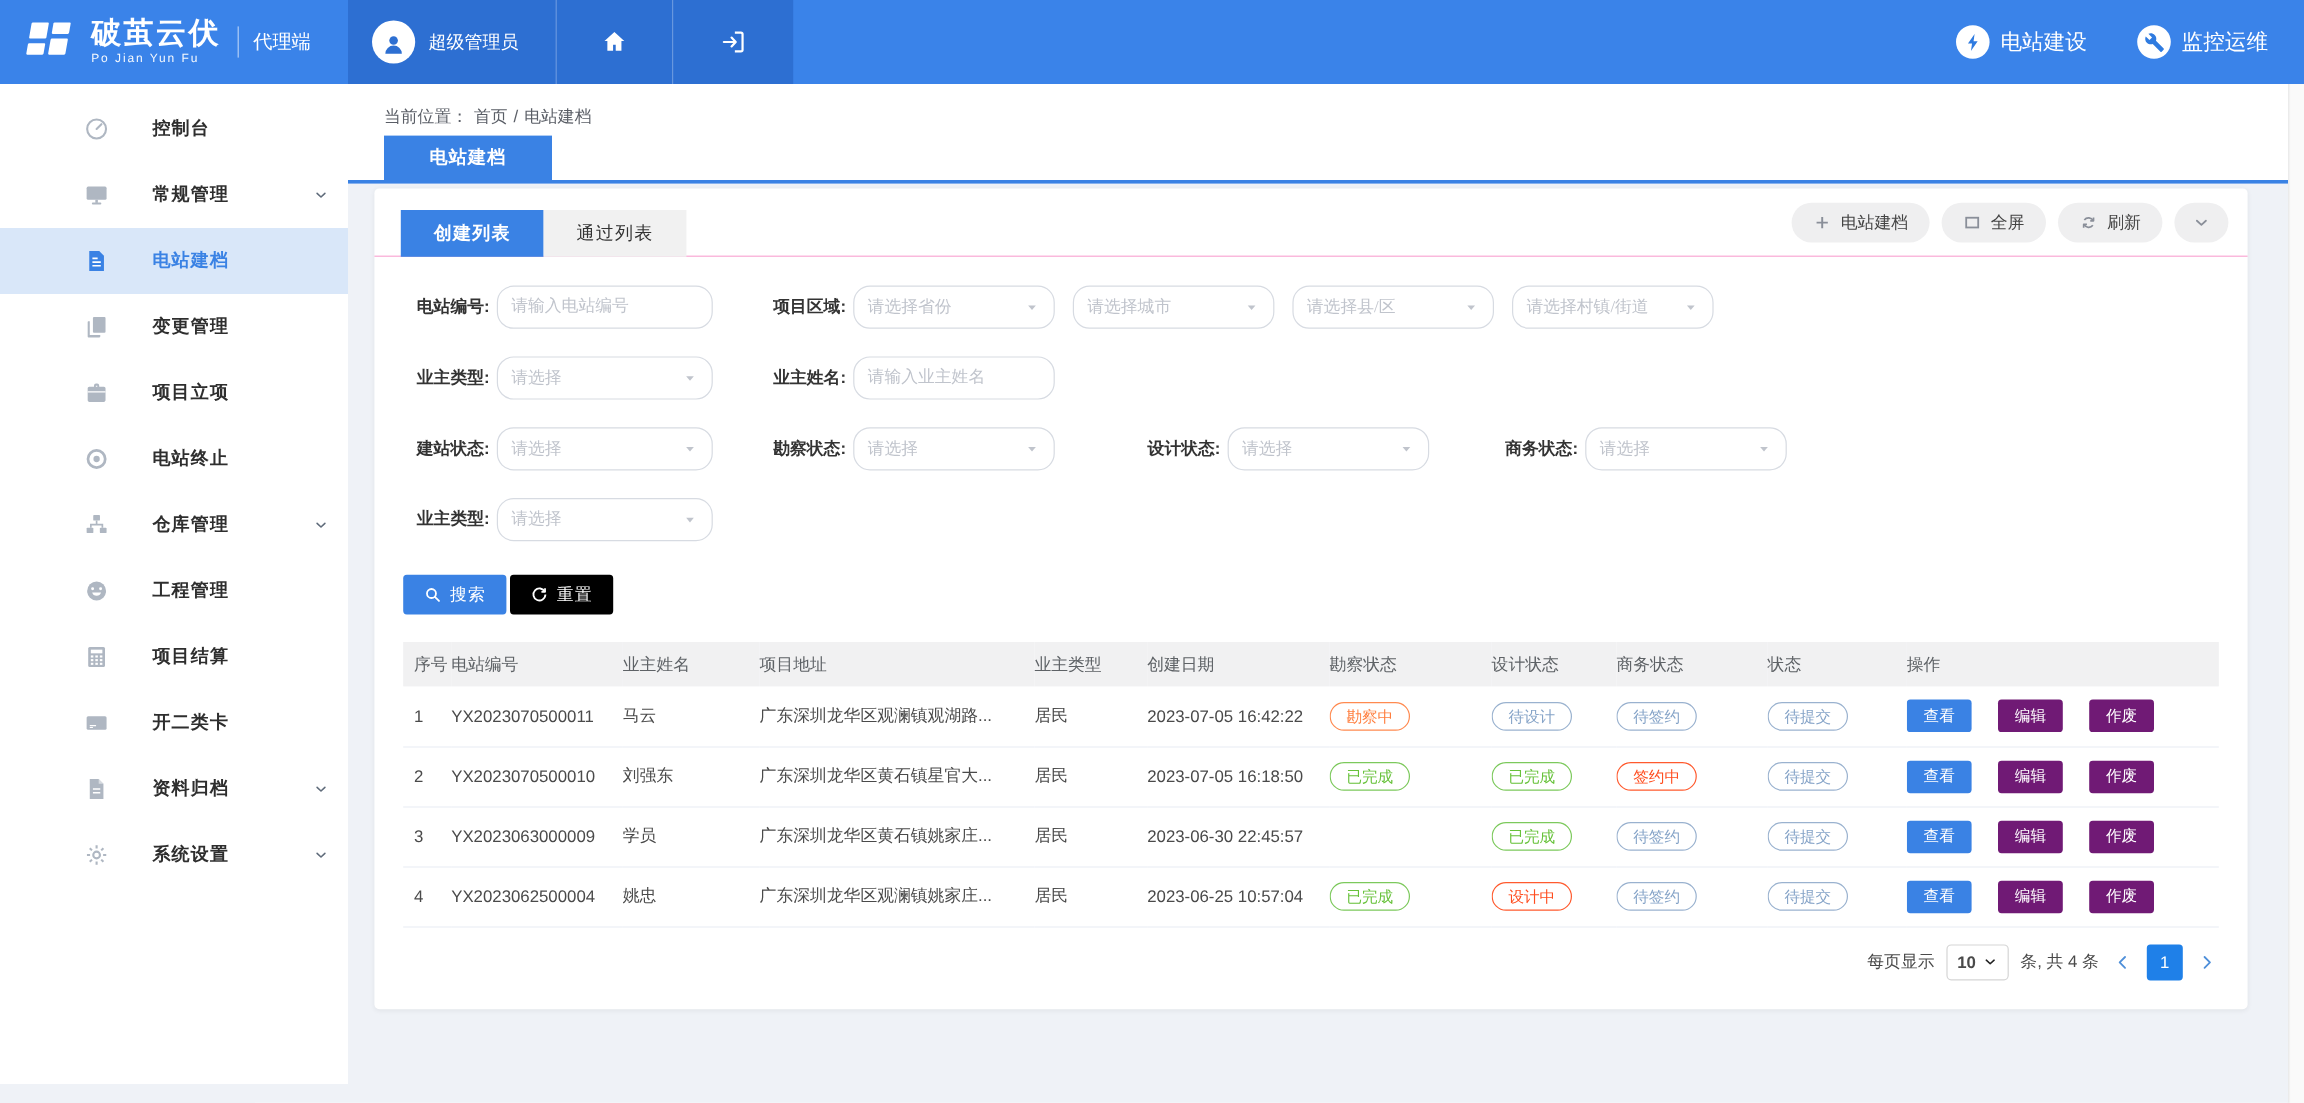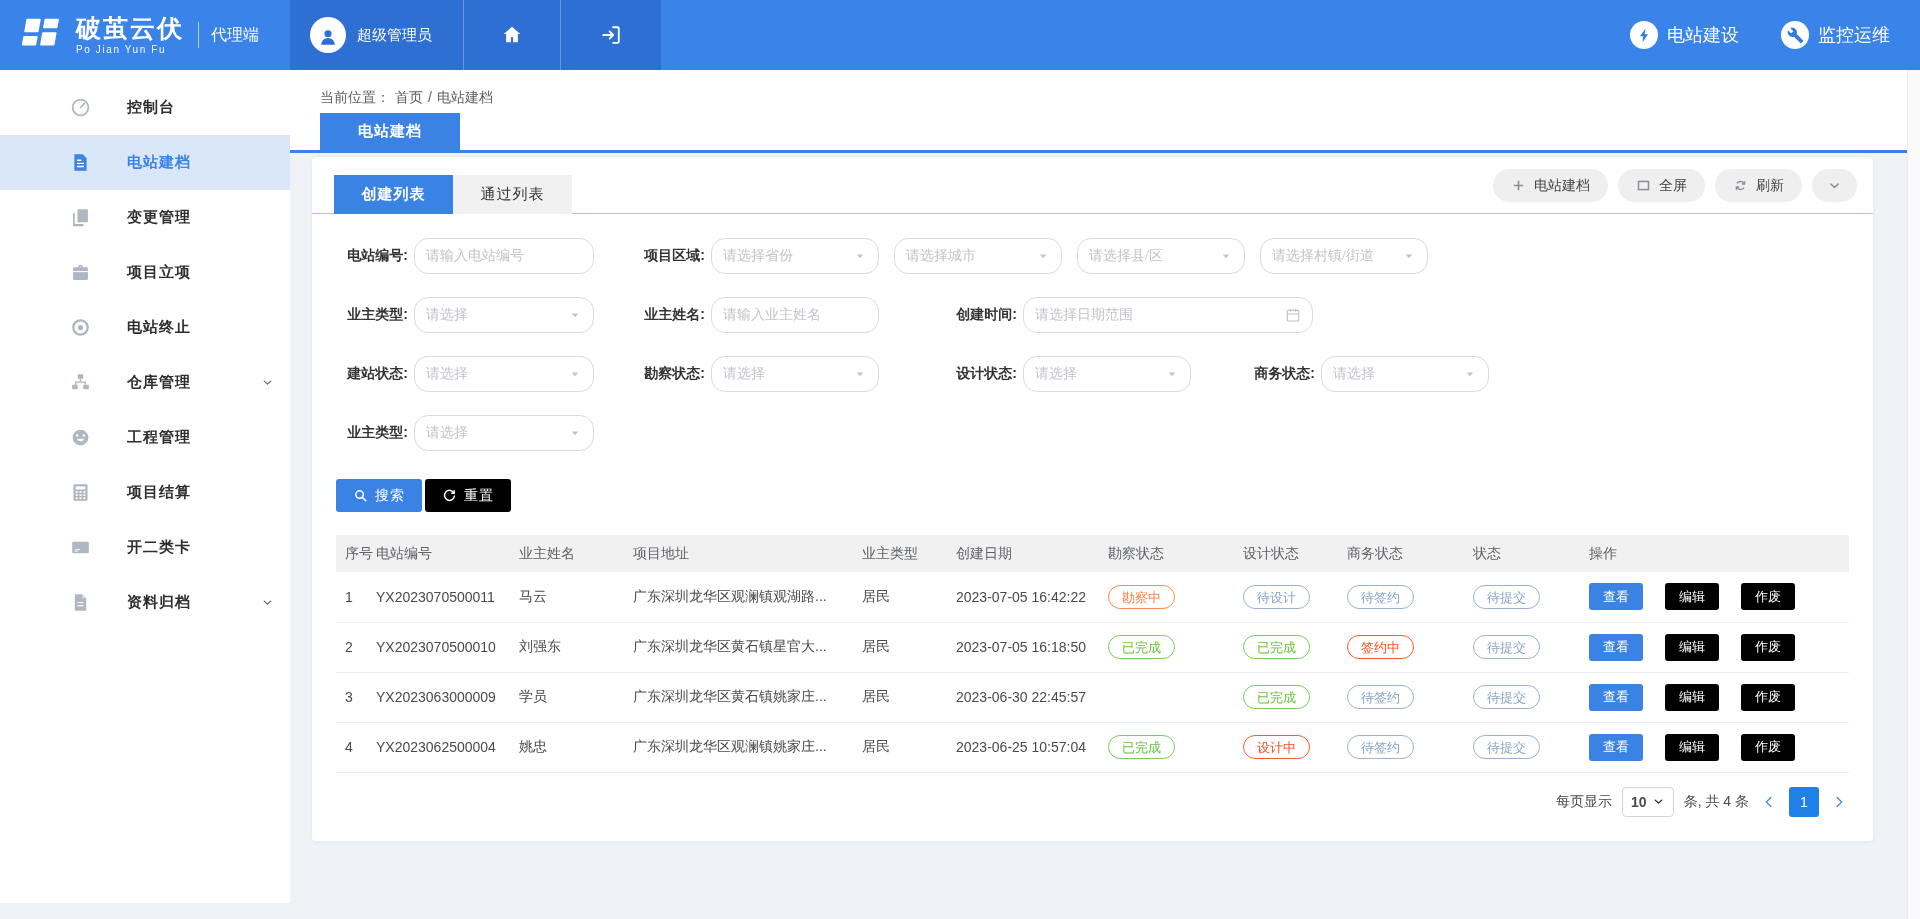--- a/index.html
+++ b/index.html
@@ -89,21 +89,21 @@
   thead th{background:#F1F1F2;height:37px;font-weight:400;color:#5E6266;font-size:14px;text-align:left;white-space:nowrap}
   tbody td{height:50px;border-bottom:1px solid #EBEEF5;font-size:14px;color:#4A4A4A;white-space:nowrap;overflow:hidden}
   th:first-child,td:first-child{padding-left:9px}
   .badge{display:inline-block;height:24px;line-height:24px;padding:0 13px;border:1px solid;border-radius:13px;font-size:13px}
   .badge.orange{color:#FF7E3E;border-color:#FF8A50}
   .badge.red{color:#FF4D1F;border-color:#FF5A2E}
   .badge.green{color:#67C23A;border-color:#7CC95C}
   .badge.pending{color:#86A4C8;border-color:#9AB2CF}
   .abtn{height:27px;padding:0 14px;border:none;border-radius:3px;color:#fff;font-size:13px;margin-right:22px;cursor:pointer;font-family:inherit}
   .abtn.view{background:#3A82E4}
-  .abtn.edit,.abtn.void{background:#000000}
+  .abtn.edit,.abtn.void{background:#701a75}
 
   
   .pager{display:flex;justify-content:flex-end;align-items:center;margin:14px 24px 0;padding-bottom:22px;font-size:14px;color:#4A4A4A;gap:10px}
   .psel{display:flex;align-items:center;gap:5px;border:1px solid #D5D5D5;border-radius:4px;height:30px;padding:0 8px;font-weight:700;cursor:pointer;background:#fff}
   .pchev{width:13px;height:13px;color:#222}
   .pnav{width:20px;height:20px;color:#4E8FD9;cursor:pointer;display:flex;align-items:center;justify-content:center}
   .pnav .ic{width:18px;height:18px}
   .pcur{width:30px;height:30px;background:#1F80E8;color:#fff;display:flex;align-items:center;justify-content:center;border-radius:3px;cursor:pointer}
 
   .scrollbar{position:fixed;top:70px;right:0;width:13px;bottom:0;background:#FAFAFA;border-left:1px solid #EBEBEB;z-index:25}
@@ -181,20 +181,35 @@
 <nav class="sidebar">
     <div class="mitem">
       <span class="ic micon">
         <svg viewBox="0 0 24 24" fill="none" stroke="currentColor" stroke-width="2">
           <circle cx="12" cy="12" r="9"></circle>
           <path d="M12 12l4.6-4.6" stroke-linecap="round"></path>
         </svg>
       </span>
       <span class="mlbl">控制台</span>
     </div>
+    <div class="mitem">
+      <span class="ic micon">
+        <svg viewBox="0 0 24 24" fill="currentColor">
+          <rect x="2.5" y="4" width="19" height="12.5" rx="1.5"></rect>
+          <rect x="10.8" y="16.5" width="2.4" height="3"></rect>
+          <rect x="7.5" y="19.2" width="9" height="1.8" rx=".9"></rect>
+        </svg>
+      </span>
+      <span class="mlbl">常规管理</span>
+      <span class="ic chev">
+        <svg viewBox="0 0 24 24" fill="none" stroke="currentColor" stroke-width="2.4" stroke-linecap="round" stroke-linejoin="round">
+          <path d="M6 9.5l6 5.5 6-5.5"></path>
+        </svg>
+      </span>
+    </div>
     <div class="mitem active">
       <span class="ic micon">
         <svg viewBox="0 0 24 24" fill="currentColor">
           <path d="M5 2.5h9.5L19 7v14.5H5z"></path>
           <path d="M8 9.5h5M8 13h8M8 16.5h8" stroke="#fff" stroke-width="1.6" fill="none"></path>
         </svg>
       </span>
       <span class="mlbl">电站建档</span>
     </div>
     <div class="mitem">
@@ -282,20 +297,34 @@
     </div>
     <div class="mitem">
       <span class="ic micon">
         <svg viewBox="0 0 24 24" fill="currentColor">
           <path d="M5.5 2.5H14l4.5 4.5v14.5H5.5z"></path>
           <path d="M14 2.5V7h4.5z" fill="#fff" opacity=".5"></path>
           <path d="M8.5 12h7M8.5 15.5h7" stroke="#fff" stroke-width="1.4"></path>
         </svg>
       </span>
       <span class="mlbl">资料归档</span>
+      <span class="ic chev">
+        <svg viewBox="0 0 24 24" fill="none" stroke="currentColor" stroke-width="2.4" stroke-linecap="round" stroke-linejoin="round">
+          <path d="M6 9.5l6 5.5 6-5.5"></path>
+        </svg>
+      </span>
+    </div>
+    <div class="mitem">
+      <span class="ic micon">
+        <svg viewBox="0 0 24 24" fill="none" stroke="currentColor" stroke-width="2">
+          <circle cx="12" cy="12" r="3.2"></circle>
+          <path d="M12 2.8v3M12 18.2v3M2.8 12h3M18.2 12h3M5.5 5.5l2.1 2.1M16.4 16.4l2.1 2.1M18.5 5.5l-2.1 2.1M7.6 16.4l-2.1 2.1"></path>
+        </svg>
+      </span>
+      <span class="mlbl">系统设置</span>
       <span class="ic chev">
         <svg viewBox="0 0 24 24" fill="none" stroke="currentColor" stroke-width="2.4" stroke-linecap="round" stroke-linejoin="round">
           <path d="M6 9.5l6 5.5 6-5.5"></path>
         </svg>
       </span>
     </div>
   </nav>
 
 <div class="main">
   <div class="main-header">
@@ -405,32 +434,20 @@
               <span class="ic caret">
                 <svg viewBox="0 0 24 24" fill="currentColor">
                   <path d="M6.5 9.5h11L12 16z"></path>
                 </svg>
               </span>
             </div>
           </div>
           <div class="fgroup colm2">
             <label class="flabel">业主姓名:</label>
             <input class="ctl w2" placeholder="请输入业主姓名" style="">
-          </div>
-          <div class="fgroup colm3">
-            <label class="flabel">创建时间:</label>
-            <div class="ctl sel wd">
-              <span class="ph">请选择日期范围</span>
-              <span class="ic cal">
-                <svg viewBox="0 0 24 24" fill="none" stroke="currentColor" stroke-width="1.8">
-                  <rect x="3.5" y="5" width="17" height="16" rx="1.5"></rect>
-                  <path d="M8 2.8V7M16 2.8V7M3.5 10.5h17"></path>
-                </svg>
-              </span>
-            </div>
           </div>
         </div>
         <div class="frow">
           <div class="fgroup">
             <label class="flabel">建站状态:</label>
             <div class="ctl sel w1">
               <span class="ph">请选择</span>
               <span class="ic caret">
                 <svg viewBox="0 0 24 24" fill="currentColor">
                   <path d="M6.5 9.5h11L12 16z"></path>

